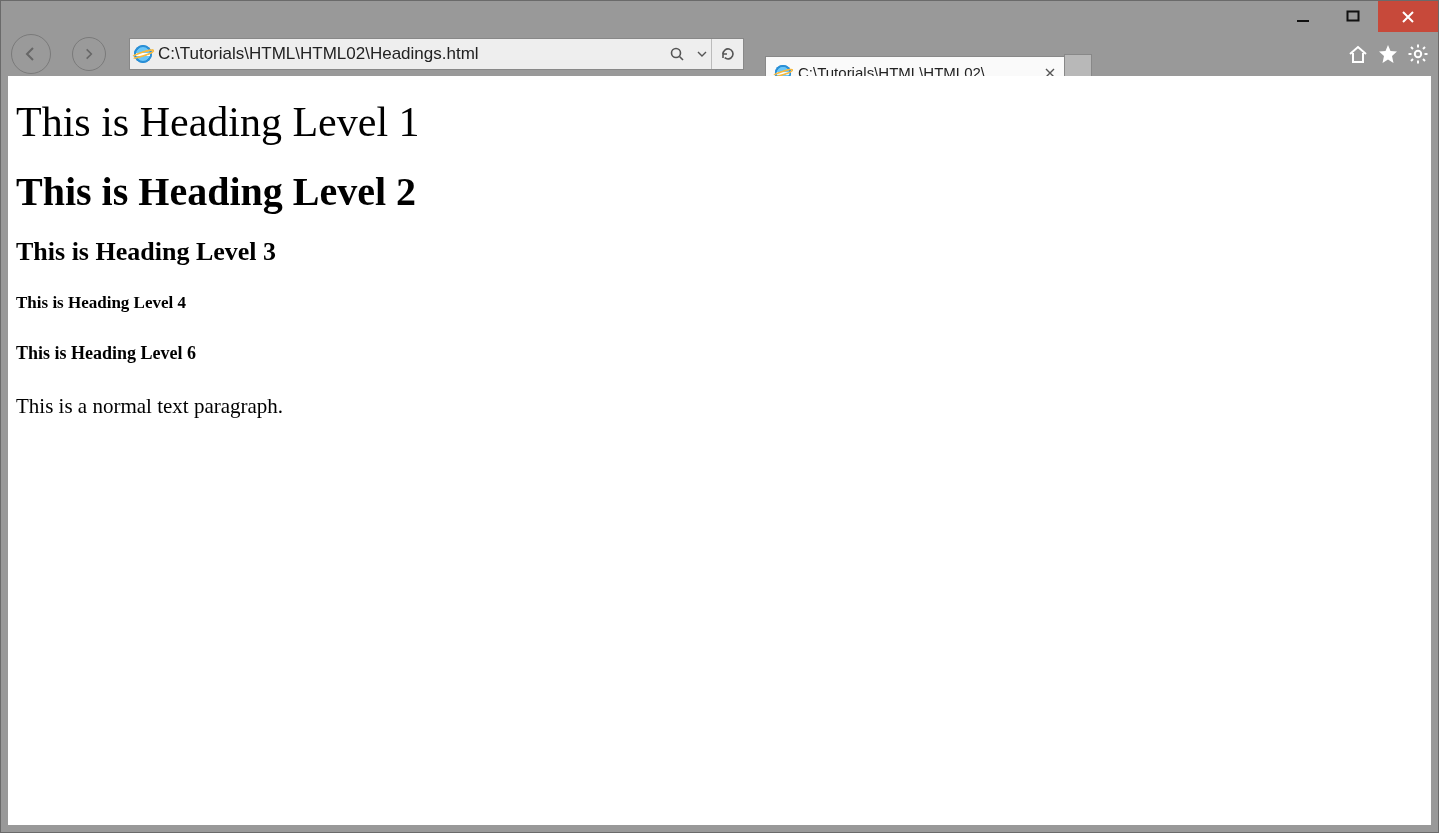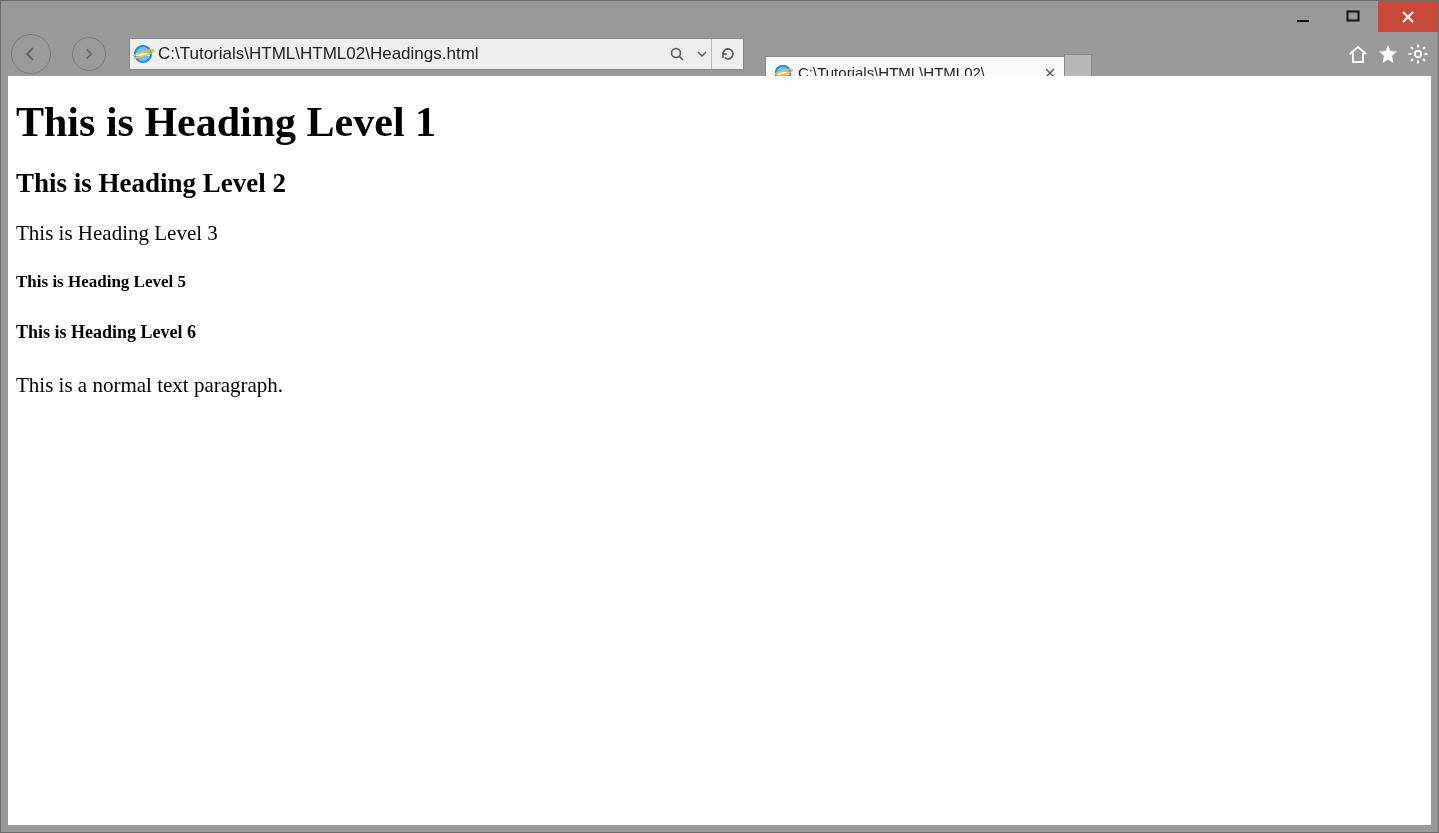--- a/index.html
+++ b/index.html
@@ -145,23 +145,23 @@
       position: absolute;
       left: 8px; right: 8px; top: 76px; bottom: 8px;
       background: #fff;
       overflow: auto;
     }
     .page {
       padding: 8px;
       font-family: "Times New Roman", Times, serif;
       color: #000;
     }
-    .page h1 { font-size: 42px; font-weight: bold; margin: 14px 0 9px; }
-    .page h2 { font-size: 27px; font-weight: bold; margin: 22px 0 14px; }
-    .page h3 { font-size: 21px; font-weight: normal; margin: 22px 0 14px; }
+    .page h1 { font-size: 42px; font-weight: normal; margin: 14px 0 9px; }
+    .page h2 { font-size: 40px; font-weight: bold; margin: 22px 0 14px; }
+    .page h3 { font-size: 26px; font-weight: bold; margin: 22px 0 14px; }
     .page h4 { font-size: 21px; font-weight: bold; margin: 24px 0 14px; }
     .page h5 { font-size: 17px; font-weight: bold; margin: 26px 0 14px; }
     .page h6 { font-size: 18px; font-weight: bold; margin: 30px 0 14px; }
     .page p  { font-size: 21px; margin: 30px 0 24px; }
   </style>
 </head>
 <body>
 
 <div class="titlebar">
   <div class="window-btn">
@@ -265,17 +265,17 @@
         </svg>
     </span>
   </div>
 </div>
 
 <div class="viewport">
   <div class="page">
     <h1>This is Heading Level 1</h1>
     <h2>This is Heading Level 2</h2>
     <h3>This is Heading Level 3</h3>
-    <h5>This is Heading Level 5</h5>
+    <h5>This is Heading Level 4</h5>
     <h6>This is Heading Level 6</h6>
     <p>This is a normal text paragraph.</p>
   </div>
 </div>
 
 </body></html>

